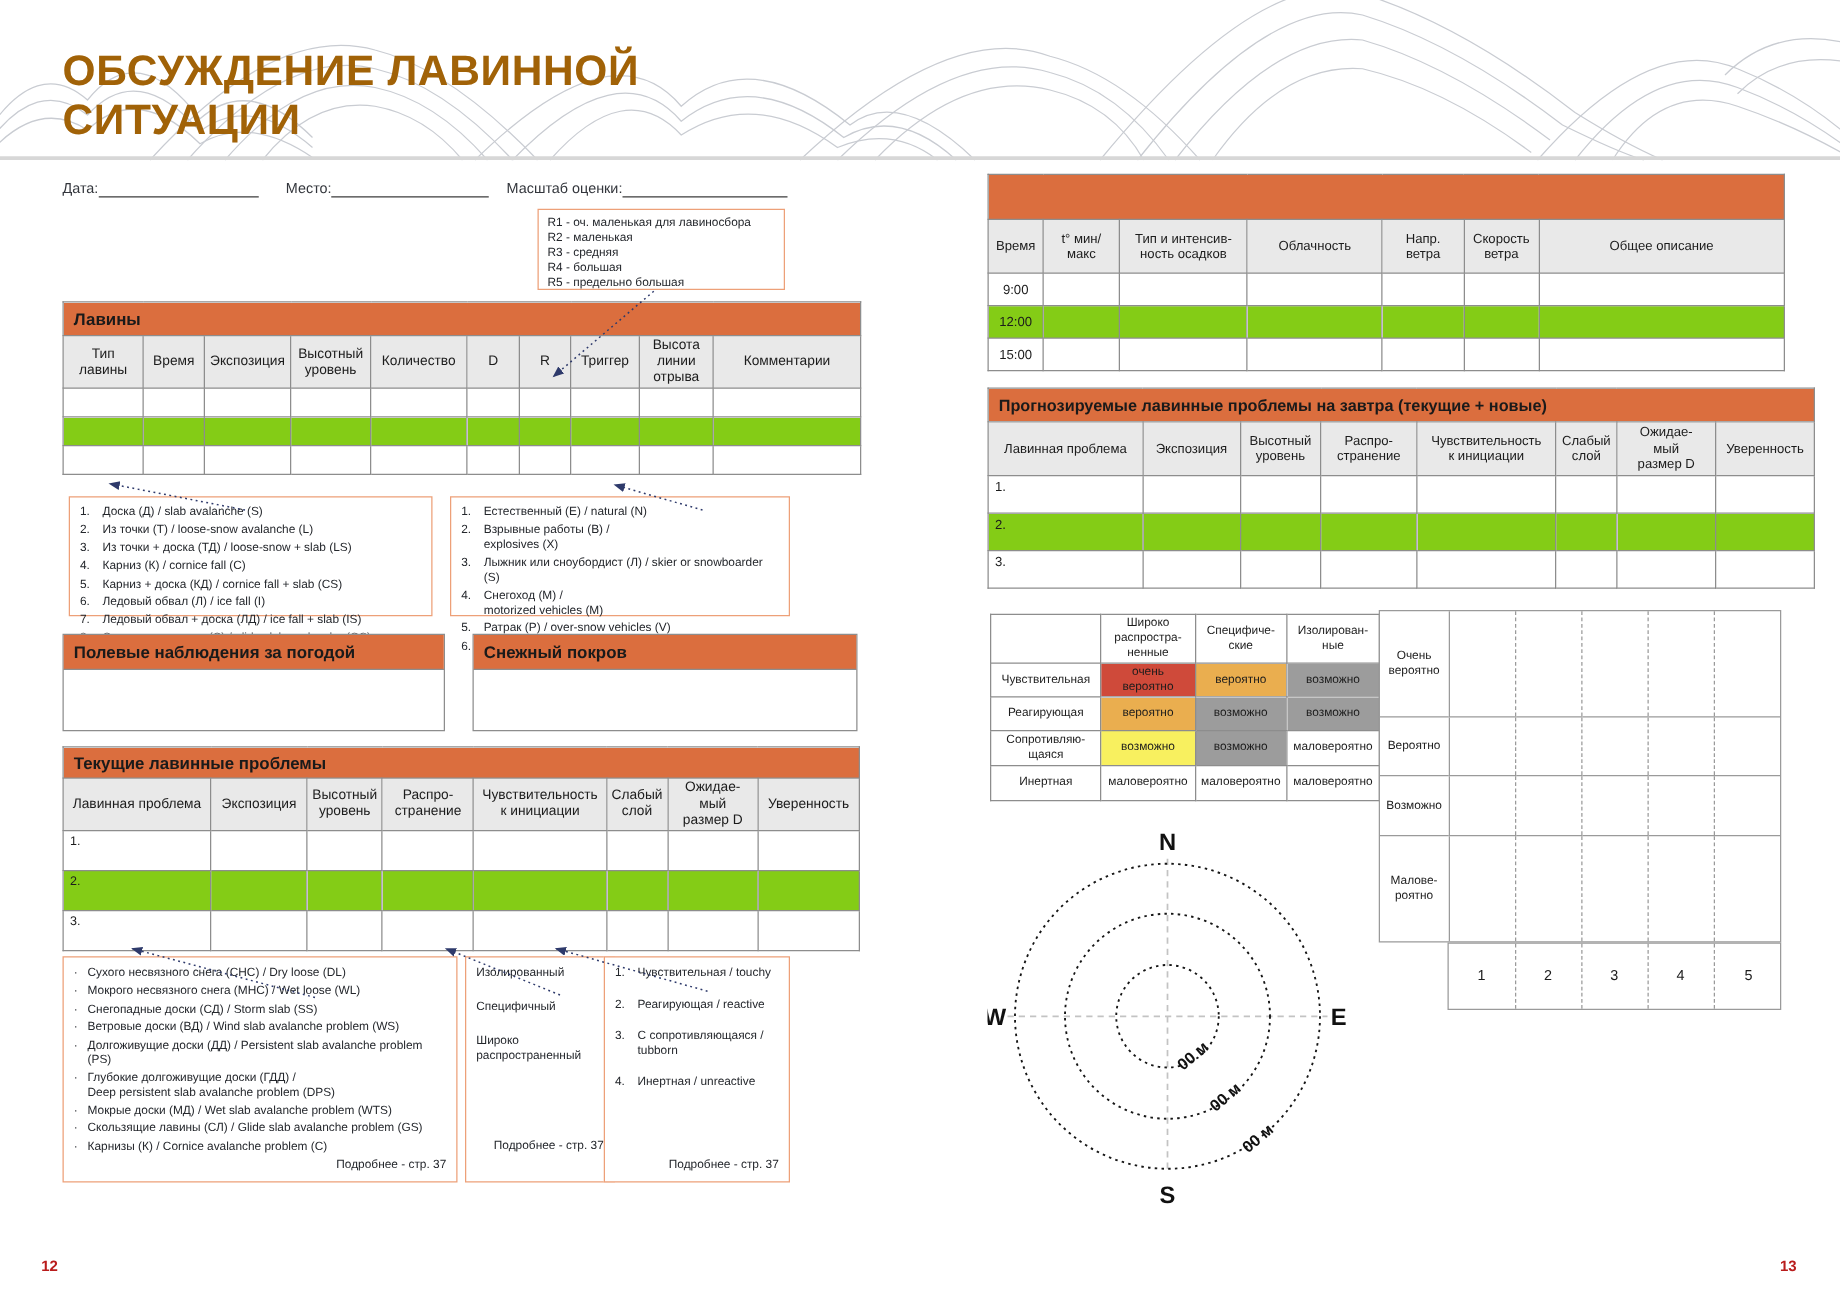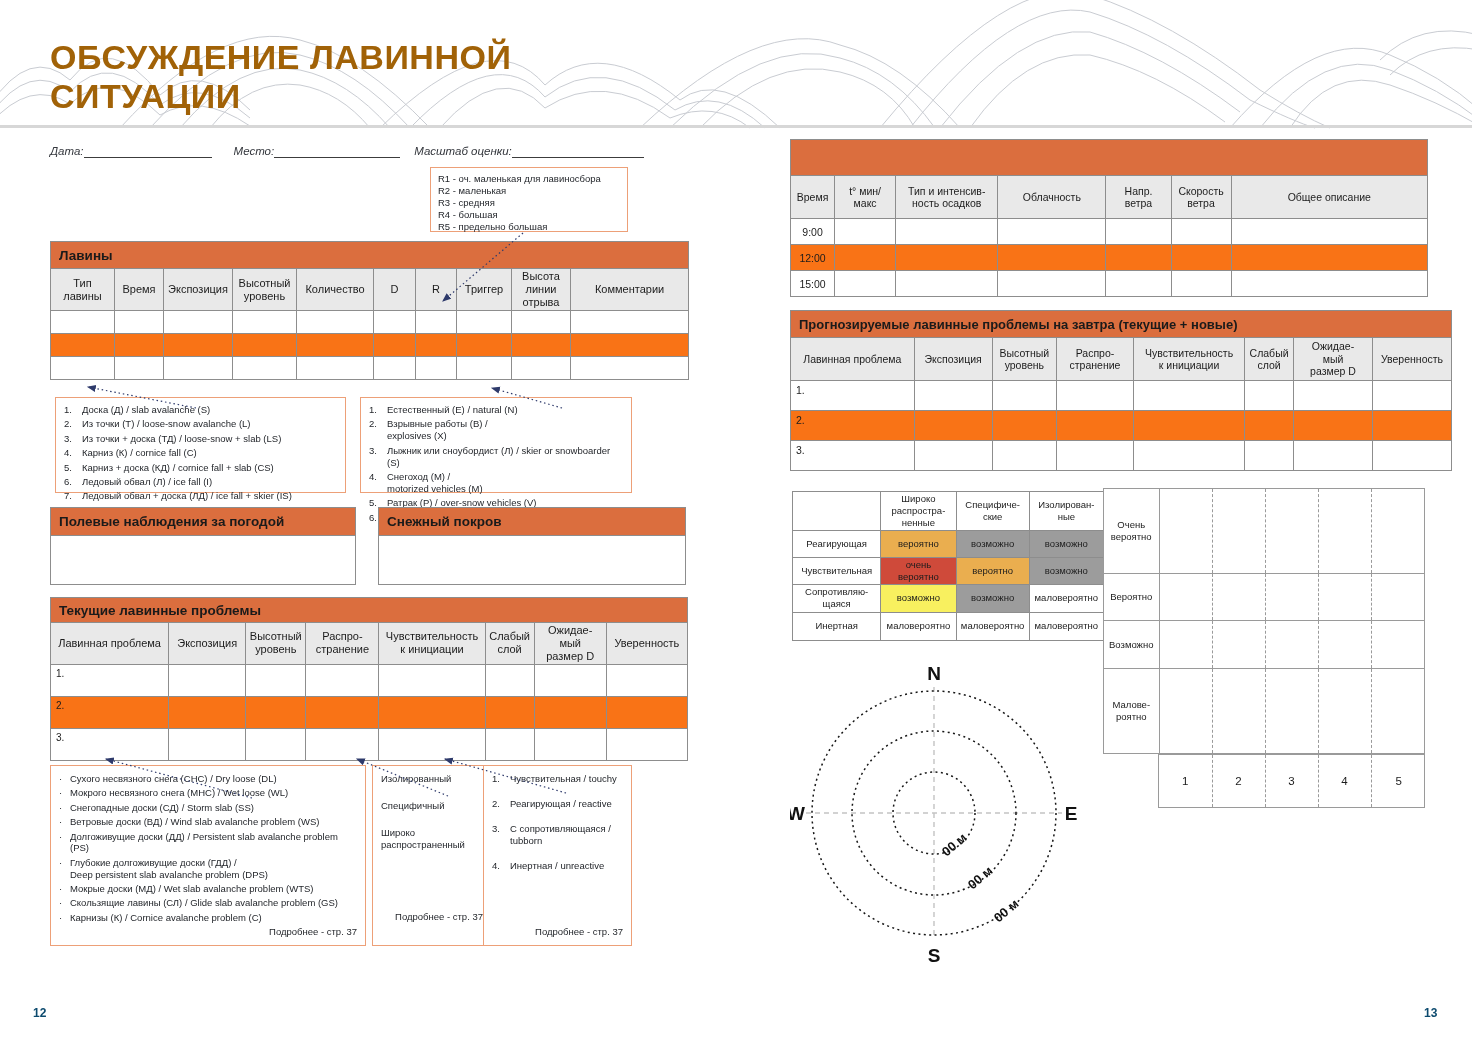--- a/index.html
+++ b/index.html
@@ -4,31 +4,31 @@
 <style>
   html,body{margin:0;padding:0}
   body{width:1472px;height:1046px;position:relative;overflow:hidden;background:#fff;
        font-family:"Liberation Sans",sans-serif;color:#1d1d1d}
   
   #mountains{position:absolute;left:0;top:0;z-index:1}
   #title{position:absolute;left:50px;top:38px;z-index:3;font-size:34px;font-weight:bold;
          color:#a16207;line-height:1.16;letter-spacing:.5px;white-space:pre-line}
   
   #meta{position:absolute;left:50px;top:144px;width:588px;display:flex;align-items:flex-end;
-        font-size:11.5px;font-style:italic;color:#33363c;z-index:2}
+        font-size:11.5px;color:#33363c;z-index:2}
   #meta .lbl{flex:none;padding-bottom:1px}
   #meta .ln{border-bottom:1px solid #3c3c3c;height:13px;flex:none}
   
   table{border-collapse:collapse;table-layout:fixed;width:100%}
   td,th{border:1px solid #8d8d8d;font-weight:normal;font-size:11px;text-align:center;
         vertical-align:middle;padding:1px 2px;color:#1c1c1c;overflow:hidden}
   .bar-td{background:#DB6E3E;text-align:left;font-weight:bold;font-size:13.5px;
           padding:0 8px;color:#1a1a1a}
   .hd{background:#e9e9e9;line-height:1.18}
-  .re td{background:#f97316}
+  .re td{background:#84cc16}
   .pl{white-space:pre-line}
   .num-cell{text-align:left;vertical-align:top;font-size:10px;padding:3px 5px;background:transparent}
   .tblwrap{position:absolute;z-index:2}
   
   .sm td{font-size:10.5px}
   
   .legend{position:absolute;z-index:2;border:1px solid #EDA078;background:#fff;font-size:9.5px;
           color:#24272c;box-sizing:border-box;padding:7px 8px;line-height:1.25}
   .legend .row{display:flex;margin-bottom:2.5px}
   .legend .n{width:18px;flex:none}
@@ -51,21 +51,21 @@
   #lik td.lab{border-right:1px solid #9a9a9a}
   #lik td.g + td.g{border-left:1px dashed #9a9a9a}
   #liknum{position:absolute;left:1158px;top:754px;width:267px;height:54px;z-index:2;
           border:1px solid #9a9a9a;box-sizing:border-box}
   #liknum table{height:100%}
   #liknum td{border:none;font-size:11.5px}
   #liknum td + td{border-left:1px dashed #9a9a9a}
   
   #arrows{position:absolute;left:0;top:0;z-index:5;pointer-events:none}
   #compass{position:absolute;left:790px;top:650px;z-index:2}
-  .pageno{position:absolute;bottom:26px;font-size:12px;font-weight:bold;color:#0c4a6e;z-index:3}
+  .pageno{position:absolute;bottom:26px;font-size:12px;font-weight:bold;color:#b91c1c;z-index:3}
 </style>
 </head>
 <body>
 
 <svg id="mountains" width="1472" height="130" viewBox="0 0 1472 130">
   <g stroke="#c9ccd2" fill="none" stroke-width="1">
     <path d="M-10,105 Q30,45 70,80 Q110,30 160,95 Q200,60 250,110"></path>
     <path d="M-10,115 Q30,60 70,92 Q110,48 160,105 Q200,75 250,118"></path>
     <path d="M-10,124 Q30,78 70,104 Q110,66 160,115 Q200,92 250,126"></path>
     <path d="M120,128 Q220,18 300,40 Q360,55 430,128"></path>
@@ -207,21 +207,21 @@
   <div class="row">
       <span class="n">5.</span>
       <span>Карниз + доска (КД) / cornice fall + slab (CS)</span>
     </div>
   <div class="row">
       <span class="n">6.</span>
       <span>Ледовый обвал (Л) / ice fall (I)</span>
     </div>
   <div class="row">
       <span class="n">7.</span>
-      <span>Ледовый обвал + доска (ЛД) / ice fall + skier (IS)</span>
+      <span>Ледовый обвал + доска (ЛД) / ice fall + slab (IS)</span>
     </div>
   <div class="row">
       <span class="n">8.</span>
       <span>Скользящая доска (С) / glide slab avalanche (GS)</span>
     </div>
 </div>
 
 <div class="legend" style="left:360px;top:397px;width:272px;height:96px;padding:6px 8px">
   <div class="row">
       <span class="n">1.</span>
@@ -535,30 +535,30 @@
       <td></td>
       <td class="pl">Широко
 распростра-
 ненные</td>
       <td class="pl">Специфиче-
 ские</td>
       <td class="pl">Изолирован-
 ные</td>
     </tr>
     <tr style="height:27px">
-      <td class="pl">Реагирующая</td>
-      <td class="pl" style="background-color: rgb(234, 174, 79);">вероятно</td>
-      <td class="pl" style="background-color: rgb(156, 156, 156);">возможно</td>
-      <td class="pl" style="background-color: rgb(156, 156, 156);">возможно</td>
-    </tr>
-    <tr style="height:27px">
       <td class="pl">Чувствительная</td>
       <td class="pl" style="background-color: rgb(207, 74, 58);">очень
 вероятно</td>
       <td class="pl" style="background-color: rgb(234, 174, 79);">вероятно</td>
+      <td class="pl" style="background-color: rgb(156, 156, 156);">возможно</td>
+    </tr>
+    <tr style="height:27px">
+      <td class="pl">Реагирующая</td>
+      <td class="pl" style="background-color: rgb(234, 174, 79);">вероятно</td>
+      <td class="pl" style="background-color: rgb(156, 156, 156);">возможно</td>
       <td class="pl" style="background-color: rgb(156, 156, 156);">возможно</td>
     </tr>
     <tr style="height:28px">
       <td class="pl">Сопротивляю-
 щаяся</td>
       <td class="pl" style="background-color: rgb(248, 240, 95);">возможно</td>
       <td class="pl" style="background-color: rgb(156, 156, 156);">возможно</td>
       <td class="pl" style="background-color: rgb(255, 255, 255);">маловероятно</td>
     </tr>
     <tr style="height:28px">

